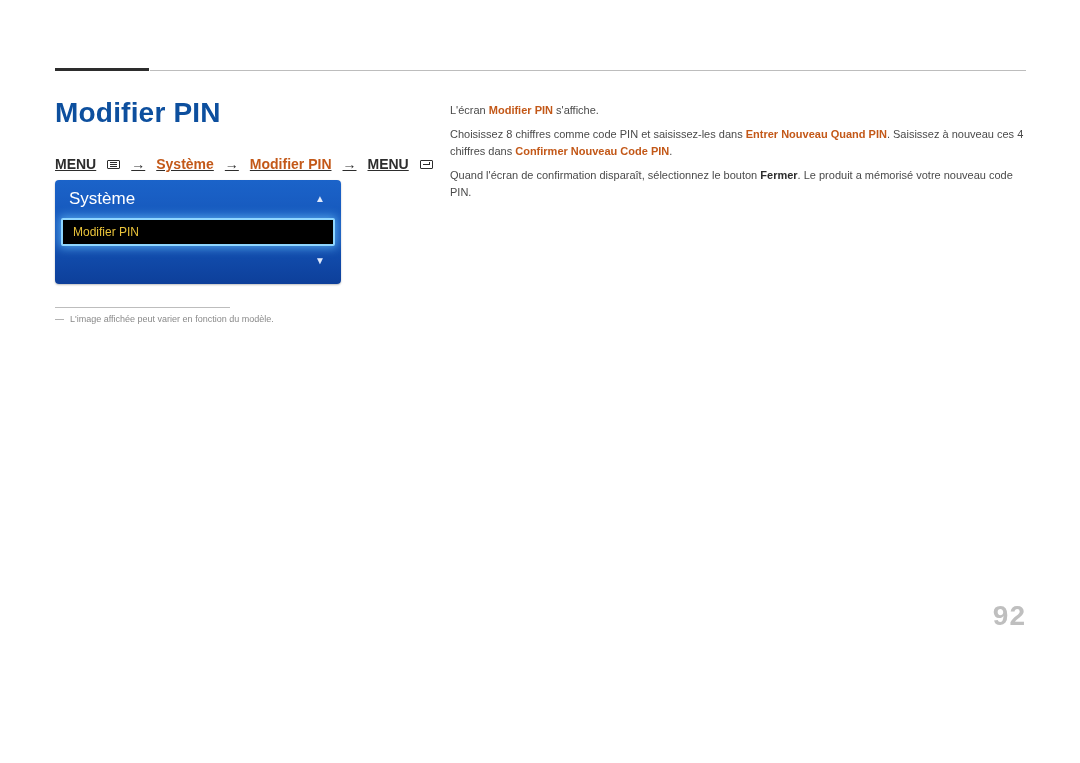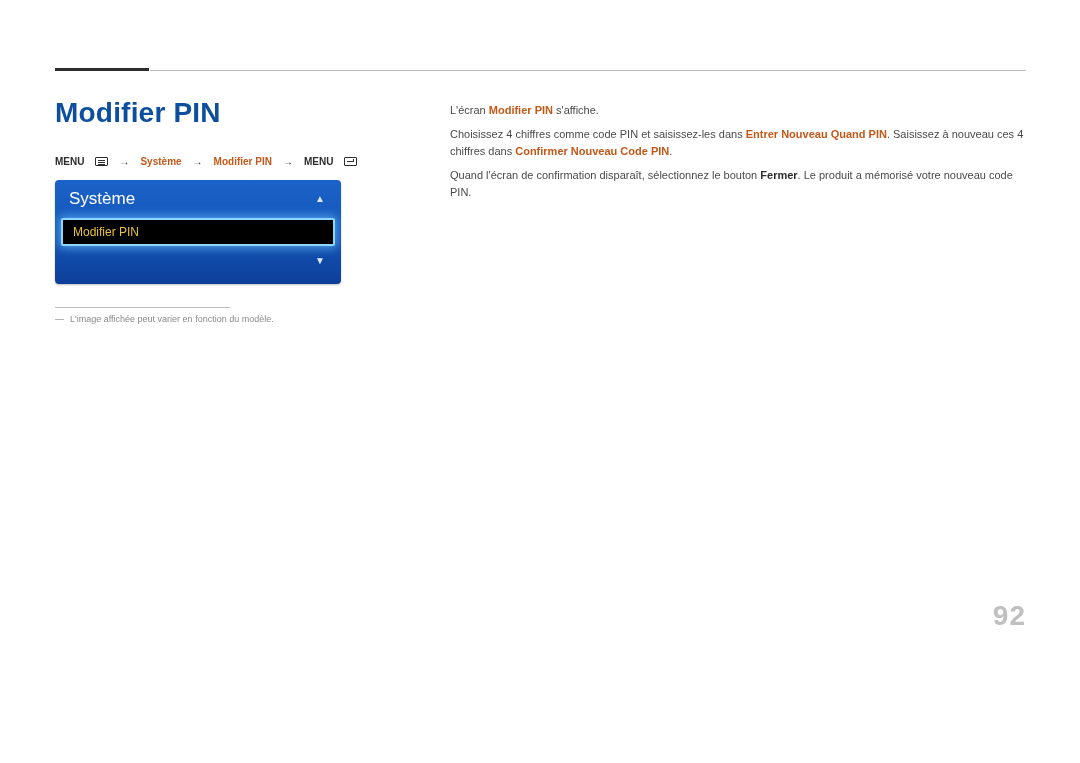--- a/index.html
+++ b/index.html
@@ -4,21 +4,21 @@
 <style>
   * { box-sizing: border-box; margin: 0; padding: 0; }
   html, body { width: 1080px; height: 763px; background: #ffffff; font-family: Arial, Helvetica, sans-serif; color: #3a3a3a; }
   .page { position: relative; width: 1080px; height: 676px; }
 
   .top-accent { position: absolute; top: 68px; left: 55px; width: 94px; height: 3px; background: #2d2d2d; }
   .top-rule   { position: absolute; top: 69.5px; left: 150px; right: 54px; height: 1px; background: #bdbdbd; }
 
   .title { position: absolute; top: 97px; left: 55px; font-size: 28px; font-weight: 600; color: #0d4f9e; letter-spacing: 0.2px; }
 
-  .breadcrumb { position: absolute; top: 156px; left: 55px; font-size: 10px; color: #2d2d2d; display: flex; align-items: center; gap: 11px; }
+  .breadcrumb { position: absolute; top: 156px; left: 55px; font-size: 14px; color: #2d2d2d; display: flex; align-items: center; gap: 11px; text-decoration: underline; }
   .breadcrumb .strong { font-weight: 700; color: #2d2d2d; }
   .breadcrumb .accent { font-weight: 700; color: #c35818; }
   .breadcrumb .arrow  { color: #2d2d2d; }
   .icon-box { display: inline-block; width: 13px; height: 9px; border: 1px solid #2d2d2d; border-radius: 1px; position: relative; }
   .icon-box.menu::before { content: ""; position: absolute; left: 2px; right: 2px; top: 1.5px; height: 1px; background: #2d2d2d; box-shadow: 0 2px 0 #2d2d2d, 0 4px 0 #2d2d2d; }
   .icon-box.enter::before { content: ""; position: absolute; left: 2px; top: 3px; width: 6px; height: 1px; background: #2d2d2d; }
   .icon-box.enter::after { content: ""; position: absolute; right: 2px; top: 1px; width: 1px; height: 3px; background: #2d2d2d; }
 
   .osd { position: absolute; top: 180px; left: 55px; width: 286px; height: 104px; border-radius: 4px; overflow: hidden;
          background: linear-gradient(180deg, #1b63c9 0%, #1453b6 55%, #0d3f9a 100%);
@@ -82,21 +82,21 @@
   <div class="footnote">
     <span class="dash">―</span>
     <span>L'image affichée peut varier en fonction du modèle.</span>
   </div>
 
   <div class="body-col">
     <p>
       <span>L'écran </span><span class="accent">Modifier PIN</span><span> s'affiche.</span>
     </p>
     <p>
-      <span>Choisissez 4 chiffres comme code PIN et saisissez-les dans </span><span class="accent">Entrer Nouveau Quand PIN</span><span>. Saisissez à nouveau ces 4 chiffres dans </span><span class="accent">Confirmer Nouveau Code PIN</span><span>.</span>
+      <span>Choisissez 8 chiffres comme code PIN et saisissez-les dans </span><span class="accent">Entrer Nouveau Quand PIN</span><span>. Saisissez à nouveau ces 4 chiffres dans </span><span class="accent">Confirmer Nouveau Code PIN</span><span>.</span>
     </p>
     <p>
       <span>Quand l'écran de confirmation disparaît, sélectionnez le bouton </span><span class="strong">Fermer</span><span>. Le produit a mémorisé votre nouveau code PIN.</span>
     </p>
   </div>
 
   <div class="page-num">92</div>
 </div>
 
 </body></html>

